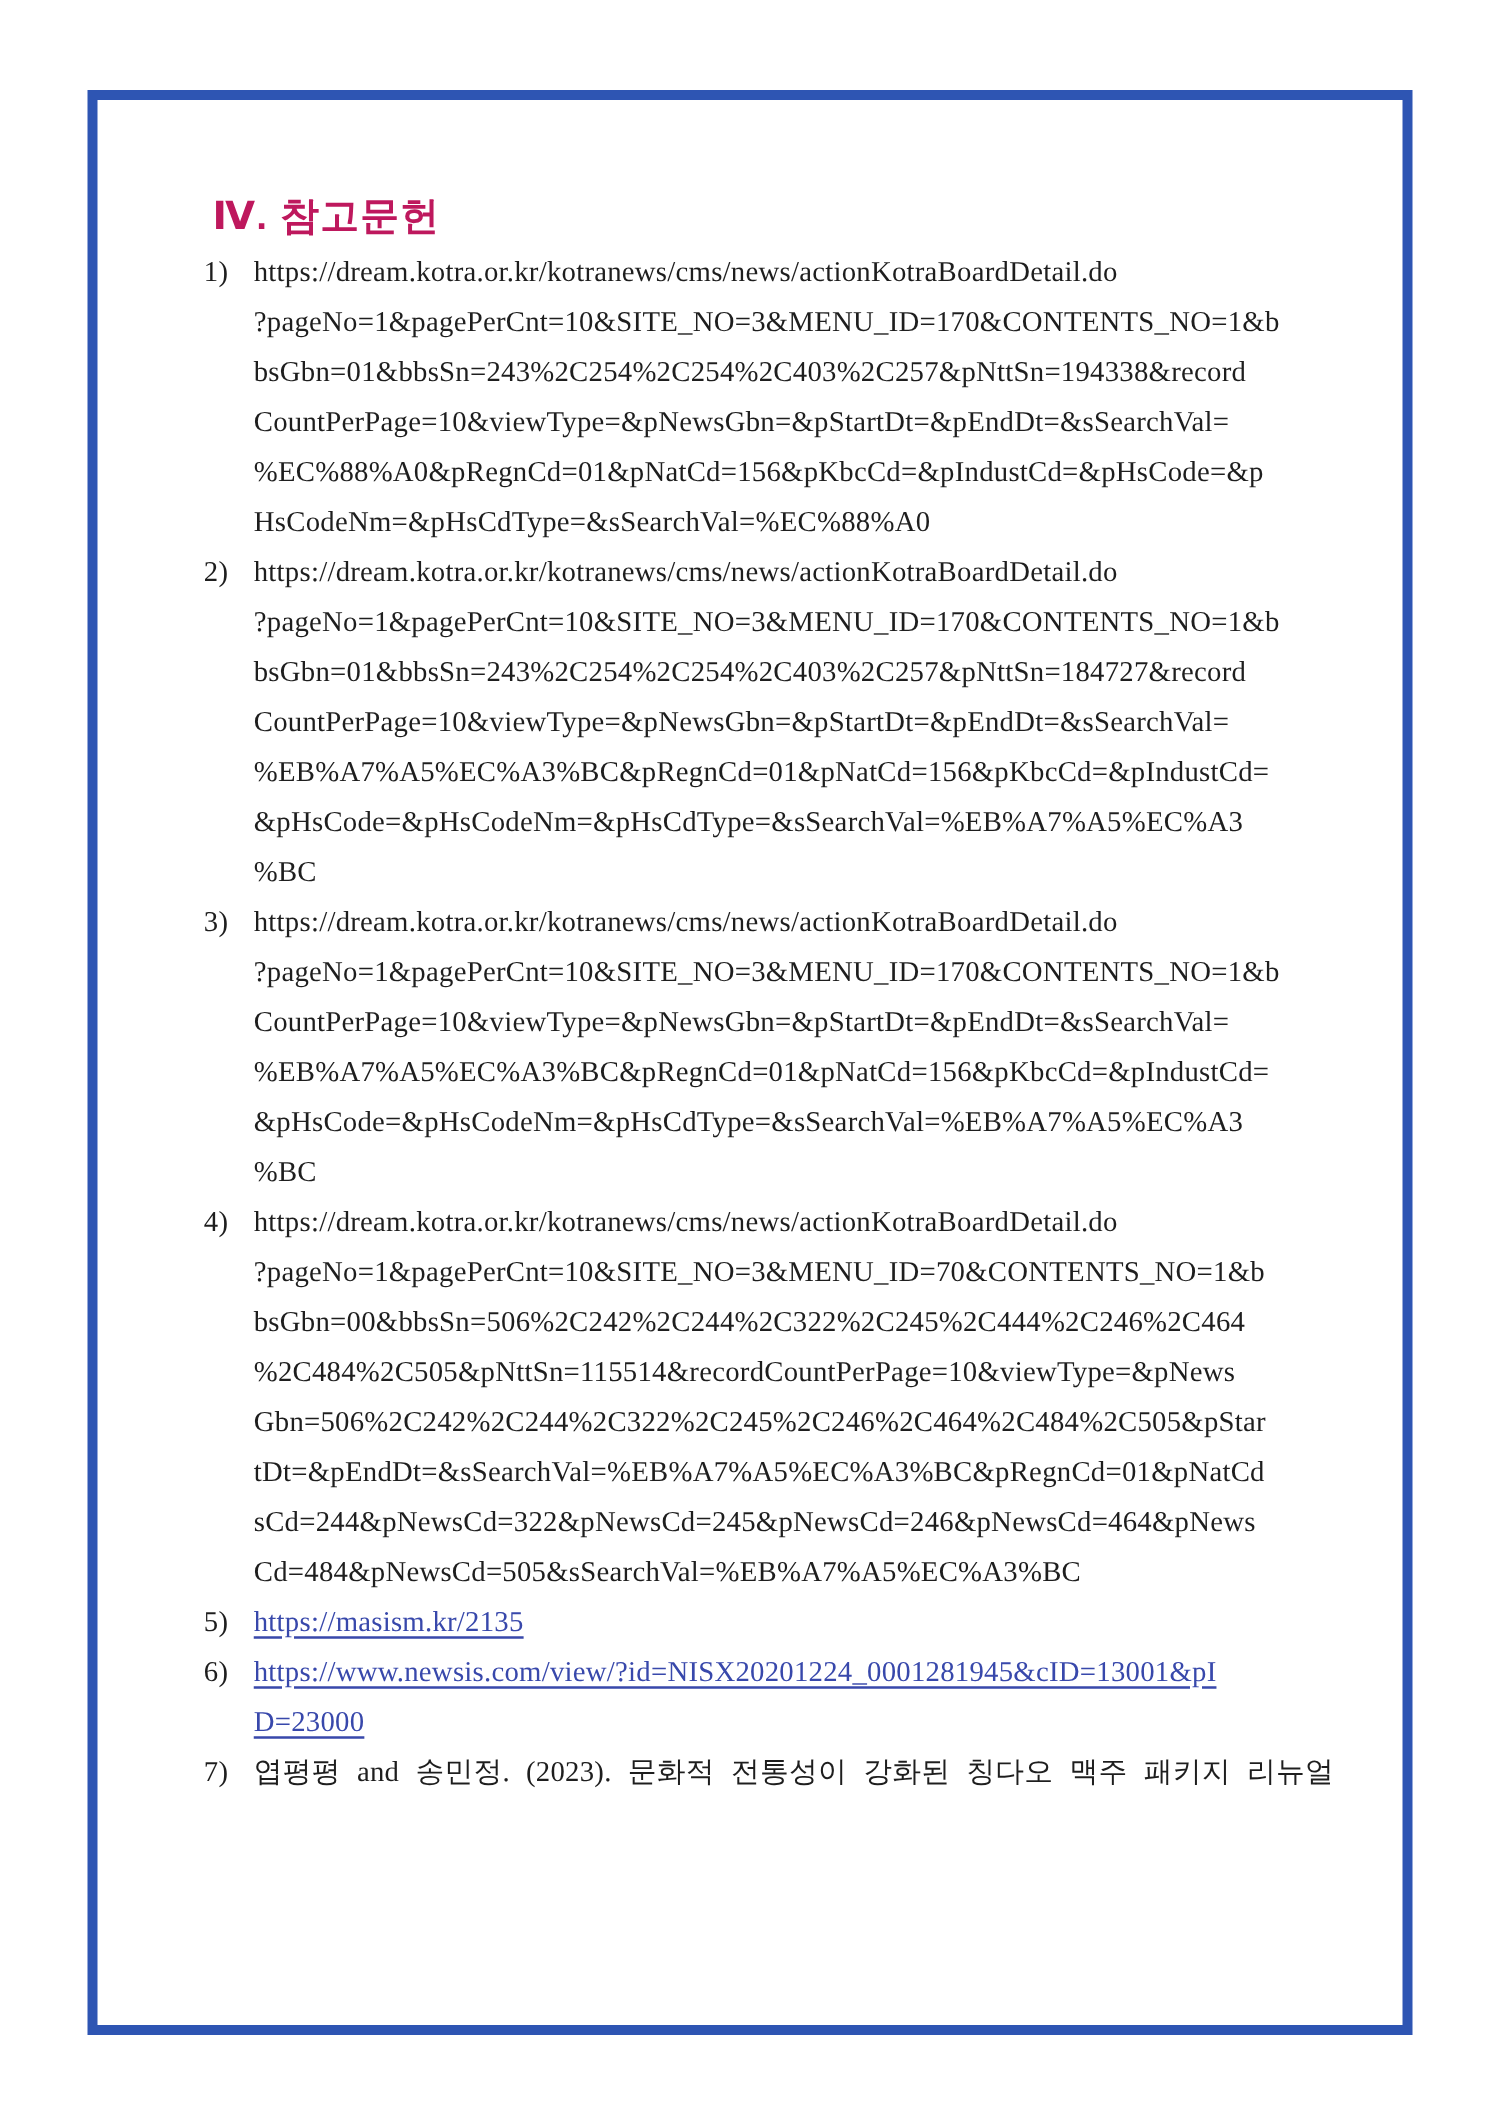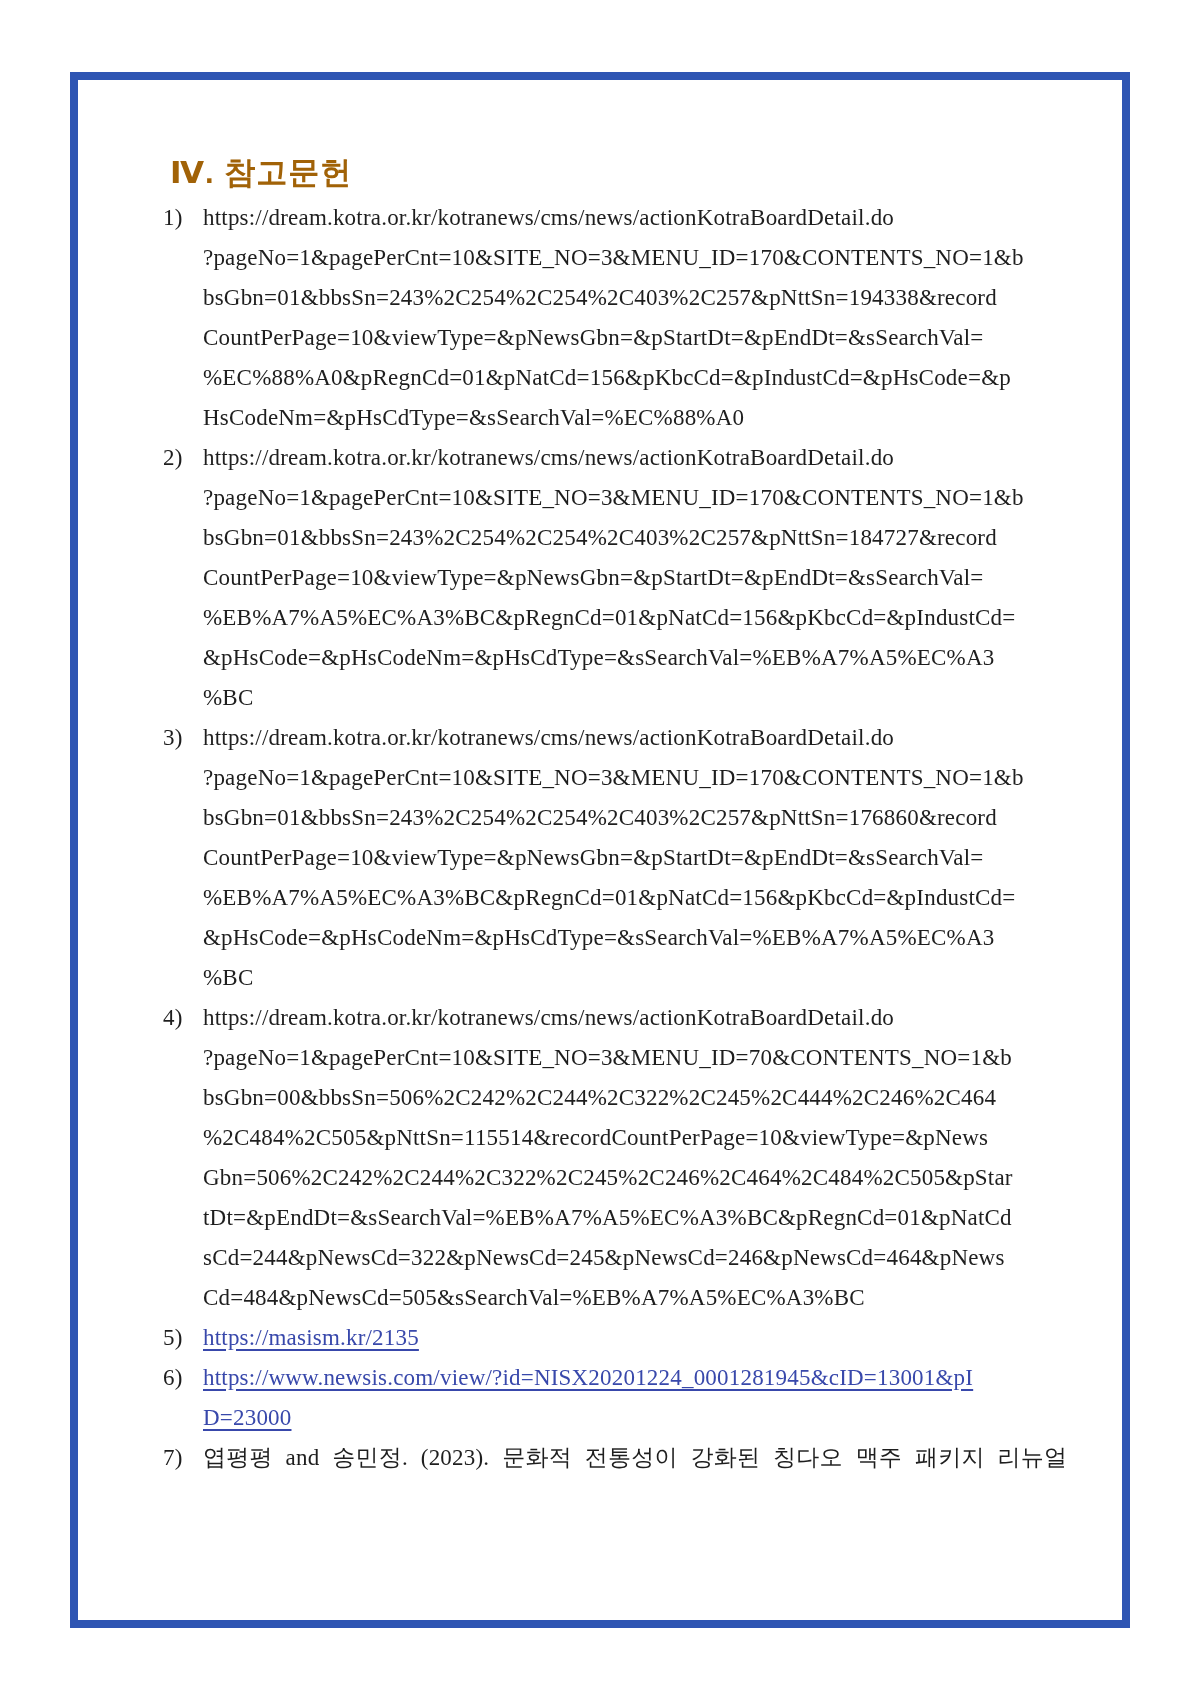--- a/index.html
+++ b/index.html
@@ -23,21 +23,21 @@
     border: 8px solid #2e55b3;
     background: #ffffff;
   }
   .section-heading {
     position: absolute;
     left: 170px;
     top: 152px;
     font-family: "Liberation Sans", "DejaVu Sans", sans-serif;
     font-size: 31px;
     font-weight: 700;
-    color: #a16207;
+    color: #be185d;
     letter-spacing: 1px;
     white-space: nowrap;
   }
   .references-list {
     position: absolute;
     left: 163px;
     top: 198px;
     width: 900px;
     font-family: "Liberation Serif", "DejaVu Serif", serif;
     font-size: 23px;
@@ -103,21 +103,20 @@
           <div class="reference-line">&amp;pHsCode=&amp;pHsCodeNm=&amp;pHsCdType=&amp;sSearchVal=%EB%A7%A5%EC%A3</div>
           <div class="reference-line">%BC</div>
         </div>
   </div>
 
   <div class="reference-item">
     <span class="reference-number">3)</span>
     <div class="reference-lines">
           <div class="reference-line">https://dream.kotra.or.kr/kotranews/cms/news/actionKotraBoardDetail.do</div>
           <div class="reference-line">?pageNo=1&amp;pagePerCnt=10&amp;SITE_NO=3&amp;MENU_ID=170&amp;CONTENTS_NO=1&amp;b</div>
-          <div class="reference-line">bsGbn=01&amp;bbsSn=243%2C254%2C254%2C403%2C257&amp;pNttSn=176860&amp;record</div>
           <div class="reference-line">CountPerPage=10&amp;viewType=&amp;pNewsGbn=&amp;pStartDt=&amp;pEndDt=&amp;sSearchVal=</div>
           <div class="reference-line">%EB%A7%A5%EC%A3%BC&amp;pRegnCd=01&amp;pNatCd=156&amp;pKbcCd=&amp;pIndustCd=</div>
           <div class="reference-line">&amp;pHsCode=&amp;pHsCodeNm=&amp;pHsCdType=&amp;sSearchVal=%EB%A7%A5%EC%A3</div>
           <div class="reference-line">%BC</div>
         </div>
   </div>
 
   <div class="reference-item">
     <span class="reference-number">4)</span>
     <div class="reference-lines">

